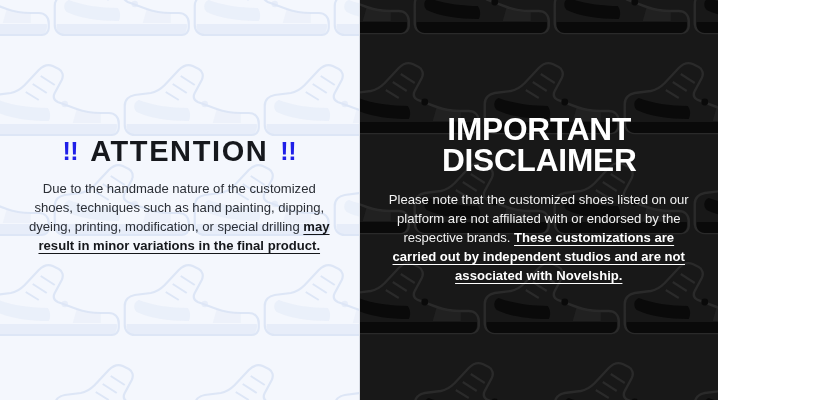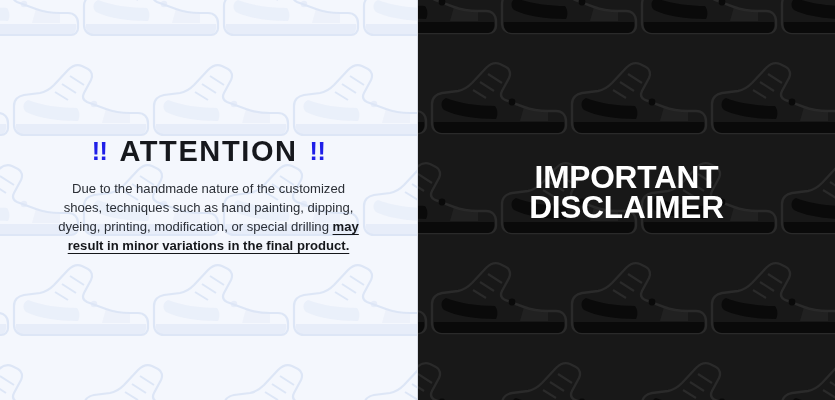--- a/index.html
+++ b/index.html
@@ -6,21 +6,21 @@
     margin: 0;
     padding: 0;
     background: #ffffff;
   }
   body {
     font-family: "Liberation Sans", sans-serif;
   }
 
   #banner {
     position: relative;
-    width: 835px;
+    width: 718px;
     height: 400px;
     display: flex;
     overflow: hidden;
   }
 
   
   .panel {
     position: relative;
     height: 400px;
     overflow: hidden;
@@ -235,16 +235,17 @@
           <use href="#sneaker-d" x="360" y="358"></use>
         </g>
       </svg>
     </div>
 
     <div class="content">
       <h2 class="disc-heading">
         <span class="hline">IMPORTANT</span>
         <span class="hline">DISCLAIMER</span>
       </h2>
+      <p class="disc-body"><span>Please note that the customized shoes listed on our platform are not affiliated with or endorsed by the respective brands. </span><span class="emph">These customizations are carried out by independent studios and are not associated with Novelship.</span></p>
     </div>
   </section>
 
 </div>
 
 </body></html>

